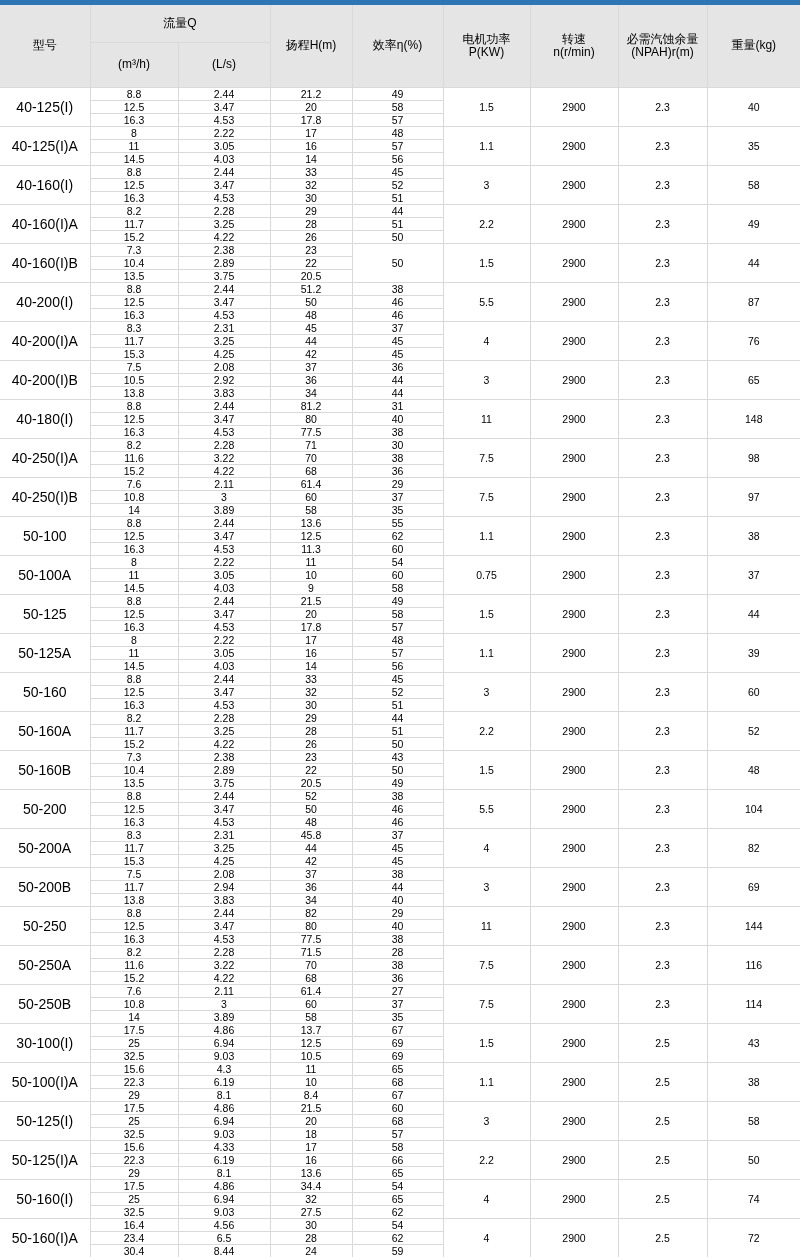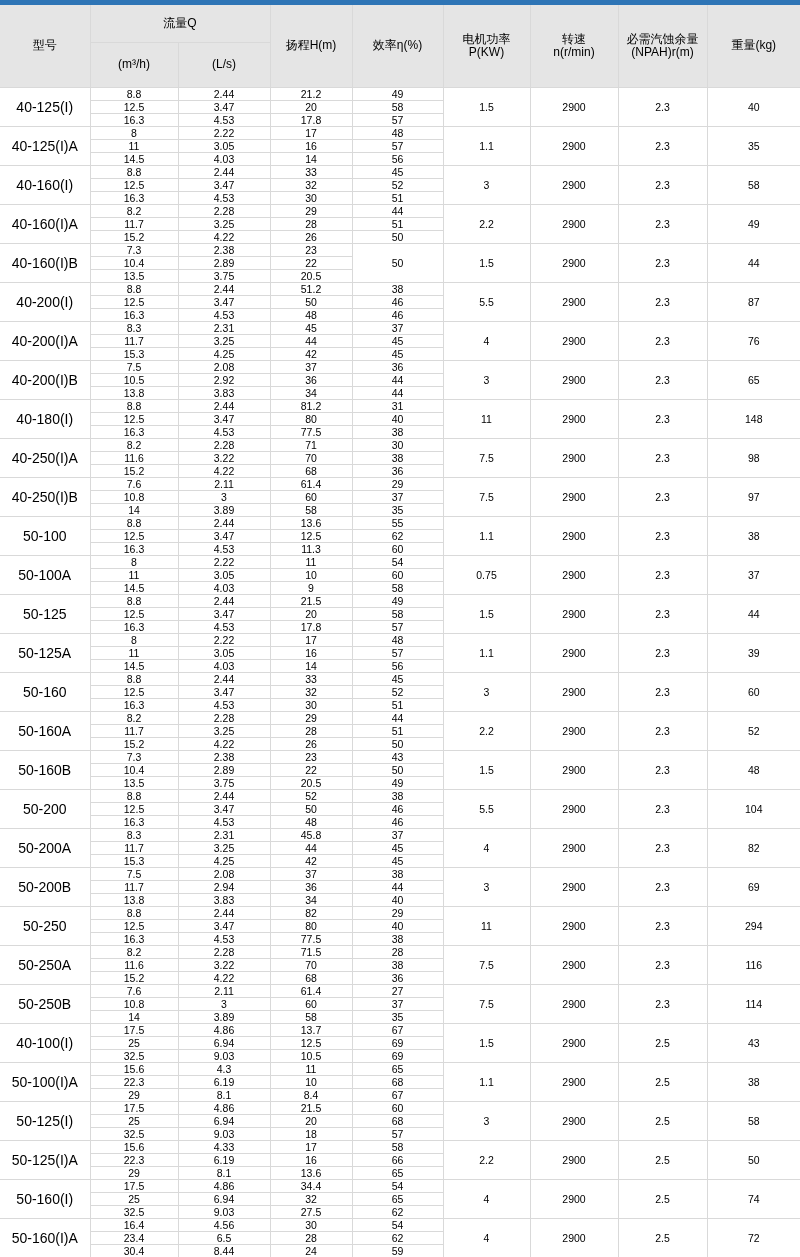--- a/index.html
+++ b/index.html
@@ -551,21 +551,21 @@
         </tr>
         <tr class="block-start">
           <td rowspan="3" class="model no-l">50-250</td>
           <td>8.8</td>
           <td>2.44</td>
           <td>82</td>
           <td>29</td>
           <td rowspan="3">11</td>
           <td rowspan="3">2900</td>
           <td rowspan="3">2.3</td>
-          <td rowspan="3" class="no-r">294</td>
+          <td rowspan="3" class="no-r">144</td>
         </tr>
         <tr>
           <td>12.5</td>
           <td>3.47</td>
           <td>80</td>
           <td>40</td>
         </tr>
         <tr>
           <td>16.3</td>
           <td>4.53</td>
@@ -612,21 +612,21 @@
           <td>60</td>
           <td>37</td>
         </tr>
         <tr>
           <td>14</td>
           <td>3.89</td>
           <td>58</td>
           <td>35</td>
         </tr>
         <tr class="block-start">
-          <td rowspan="3" class="model no-l">40-100(I)</td>
+          <td rowspan="3" class="model no-l">30-100(I)</td>
           <td>17.5</td>
           <td>4.86</td>
           <td>13.7</td>
           <td>67</td>
           <td rowspan="3">1.5</td>
           <td rowspan="3">2900</td>
           <td rowspan="3">2.5</td>
           <td rowspan="3" class="no-r">43</td>
         </tr>
         <tr>

